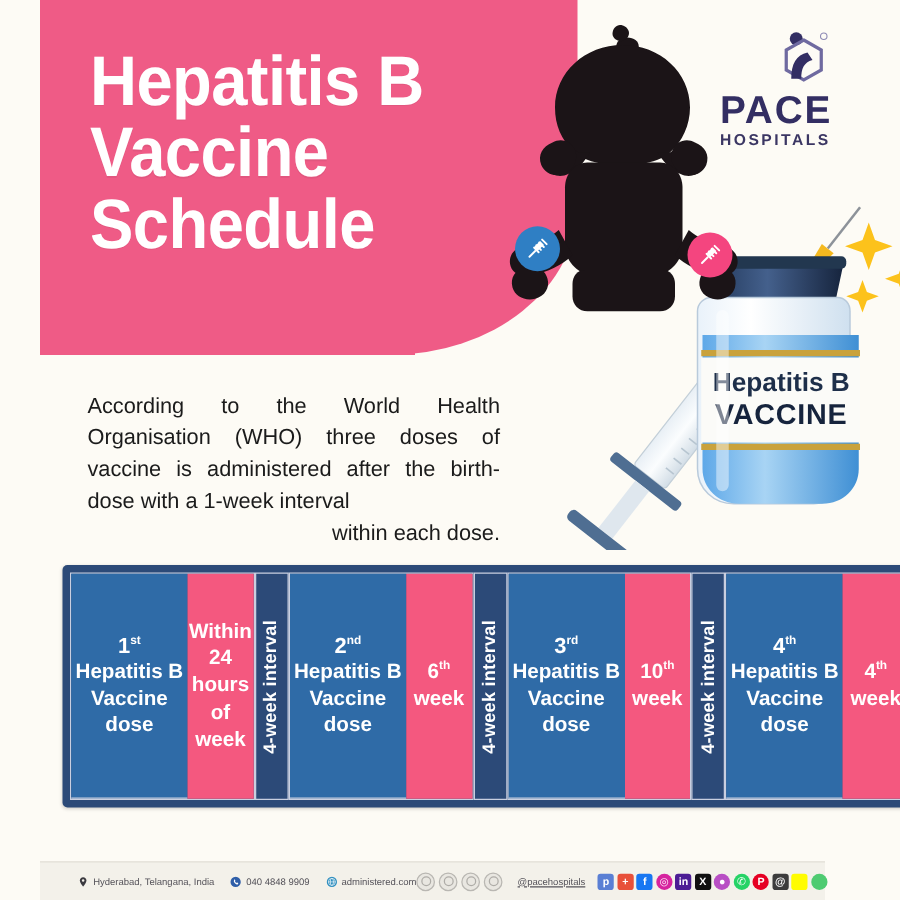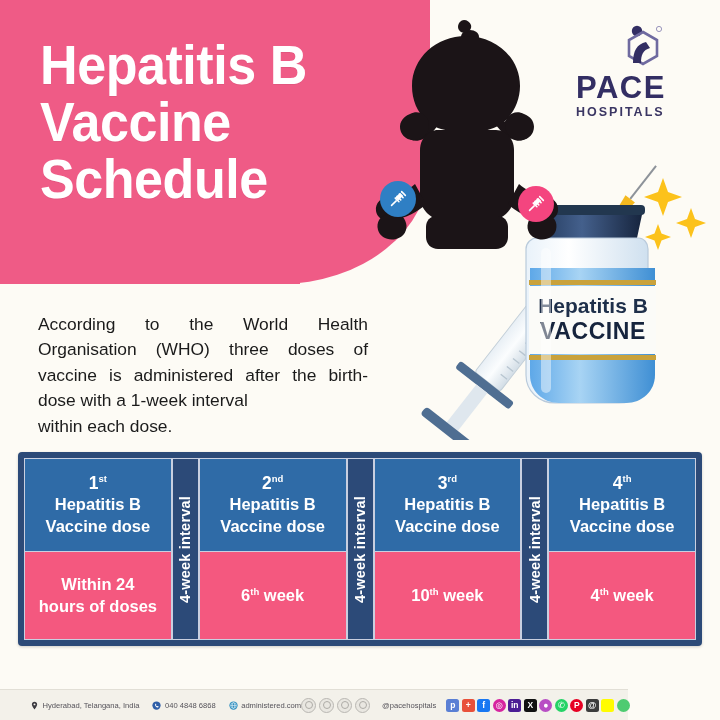--- a/index.html
+++ b/index.html
@@ -2,21 +2,21 @@
 <html><head>
 <meta charset="utf-8">
 <style>
   html,body{margin:0;padding:0;}
   body{
     width:720px;height:720px;overflow:hidden;
     background:#fdfbf5;
     font-family:"Liberation Sans","DejaVu Sans",sans-serif;
     position:relative;
   }
-  #poster{position:absolute;inset:0;background:#fdfbf5;overflow:hidden;}
+  #poster{position:absolute;inset:0;background:#fdfbf5;overflow:hidden;margin-left:32px;}
 
   
   .pink-panel{
     position:absolute;left:0;top:0;width:430px;height:284px;
     background:#f0traversal;
     background:#ef5b86;
     border-bottom-right-radius:150px 120px;
     z-index:2;
   }
   .pink-panel-ext{
@@ -52,34 +52,34 @@
     position:absolute;border-radius:50%;display:flex;align-items:center;justify-content:center;
   }
   .badge svg{display:block;}
 
   
   .intro{
     position:absolute;left:38px;top:312px;width:330px;
     font-size:17.4px;line-height:1.46;color:#1b1b1b;
     text-align:justify;font-weight:400;z-index:4;
   }
-  .intro span.last{display:block;text-align:left;}
+  .intro span.last{display:block;text-align:right;}
 
   
   .artwork{position:absolute;left:415px;top:150px;width:300px;height:290px;z-index:4;}
 
   
   .table-wrap{
     position:absolute;left:18px;top:452px;width:684px;height:194px;
     background:#2c4a78;border-radius:4px;
     padding:6px;box-sizing:border-box;z-index:4;
     box-shadow:0 1px 3px rgba(0,0,0,.18);
   }
   .table{display:flex;width:100%;height:100%;background:#2c4a78;}
-  .dose-col{display:flex;flex-direction:column;flex:1 1 0;min-width:0;
+  .dose-col{display:flex;flex-direction:row;flex:1 1 0;min-width:0;
     border:1px solid #c9cfe0;box-sizing:border-box;}
   .dose-head{
     flex:0 0 93px;background:#2f6ba7;color:#fff;
     display:flex;flex-direction:column;align-items:center;justify-content:center;
     font-weight:700;font-size:16.5px;line-height:1.28;text-align:center;
     border-bottom:1px solid #c9cfe0;box-sizing:border-box;
   }
   .dose-num{font-size:17.5px;font-weight:700;line-height:1.15;margin-bottom:1px;}
   .dose-num sup{font-size:9.5px;vertical-align:super;font-weight:700;}
   .dose-body{
@@ -111,21 +111,21 @@
   .accred{display:flex;align-items:center;gap:3px;}
   .accred i{
     width:13px;height:13px;border-radius:50%;
     border:1px solid #b9b7b2;background:#e9e7e1;display:block;
     position:relative;
   }
   .accred i:after{
     content:"";position:absolute;inset:2.5px;border-radius:50%;
     border:1px solid #aeaca7;
   }
-  .handle{font-size:7.6px;color:#55535a;margin:0 5px 0 7px;white-space:nowrap;}
+  .handle{font-size:7.6px;color:#55535a;margin:0 5px 0 7px;white-space:nowrap;text-decoration:underline;}
   .socials{display:flex;align-items:center;gap:2.5px;}
   .soc{
     width:13px;height:13px;border-radius:2.5px;display:block;
     position:relative;overflow:hidden;
   }
   .soc.round{border-radius:50%;}
   .soc-glyph{
     position:absolute;inset:0;color:#fff;font-size:8.5px;font-weight:700;
     display:flex;align-items:center;justify-content:center;line-height:1;
   }
@@ -309,21 +309,21 @@
       <div class="dose-col">
         <div class="dose-head">
           <div class="dose-num">
             <span>1</span><sup>st</sup>
           </div>
           <div>Hepatitis B</div>
           <div>Vaccine dose</div>
         </div>
         <div class="dose-body">
           <div>Within 24</div>
-          <div>hours of doses</div>
+          <div>hours of week</div>
         </div>
       </div>
 
       <div class="interval-col">
         <span>4-week interval</span>
       </div>
 
       <div class="dose-col">
         <div class="dose-head">
           <div class="dose-num">
@@ -390,21 +390,21 @@
           <path d="M12 2C8 2 5 5 5 9c0 5 7 13 7 13s7-8 7-13c0-4-3-7-7-7z" fill="#3b3a40"></path>
           <circle cx="12" cy="9" r="2.6" fill="#f3f1ea"></circle>
         </svg>
         <span>Hyderabad, Telangana, India</span>
       </div>
       <div class="f-item">
         <svg width="9" height="9" viewBox="0 0 24 24">
           <circle cx="12" cy="12" r="11" fill="#2f5fa8"></circle>
           <path d="M8.5 7.5c.6-.6 1.6-.4 2 .3l.8 1.4c.3.5.2 1-.2 1.4l-.5.5c.6 1.4 1.7 2.5 3.1 3.1l.5-.5c.4-.4.9-.5 1.4-.2l1.4.8c.7.4.9 1.4.3 2l-.6.6c-.6.6-1.5.8-2.3.5-2.9-1-5.2-3.3-6.2-6.2-.3-.8-.1-1.7.5-2.3z" fill="#fff"></path>
         </svg>
-        <span>040 4848 6868</span>
+        <span>040 4848 9909</span>
       </div>
       <div class="f-item">
         <svg width="9" height="9" viewBox="0 0 24 24">
           <circle cx="12" cy="12" r="11" fill="#2f8fbf"></circle>
           <g stroke="#fff" stroke-width="1.4" fill="none">
             <circle cx="12" cy="12" r="7.5"></circle>
             <ellipse cx="12" cy="12" rx="3.4" ry="7.5"></ellipse>
             <line x1="4.5" y1="12" x2="19.5" y2="12"></line>
           </g>
         </svg>

